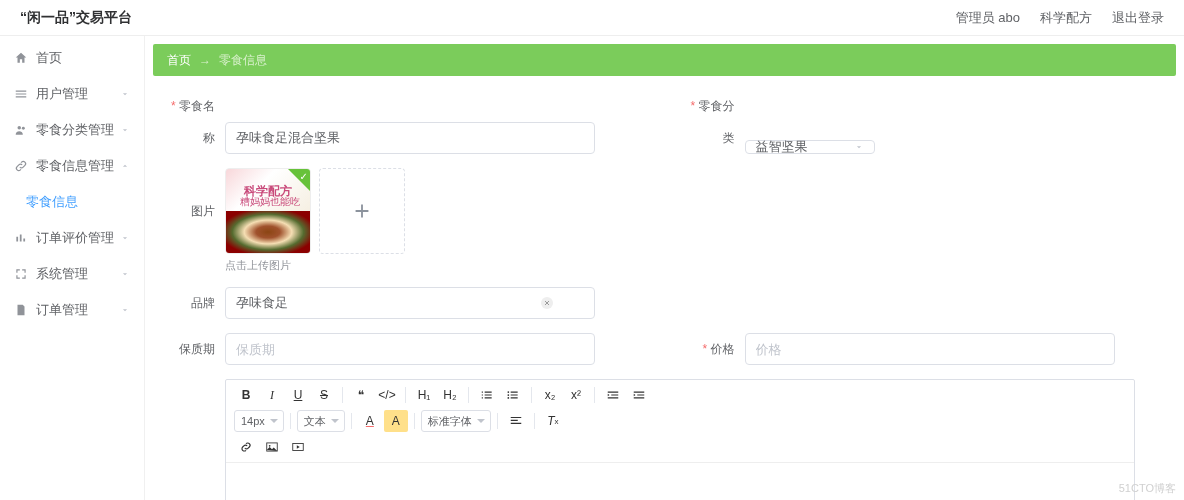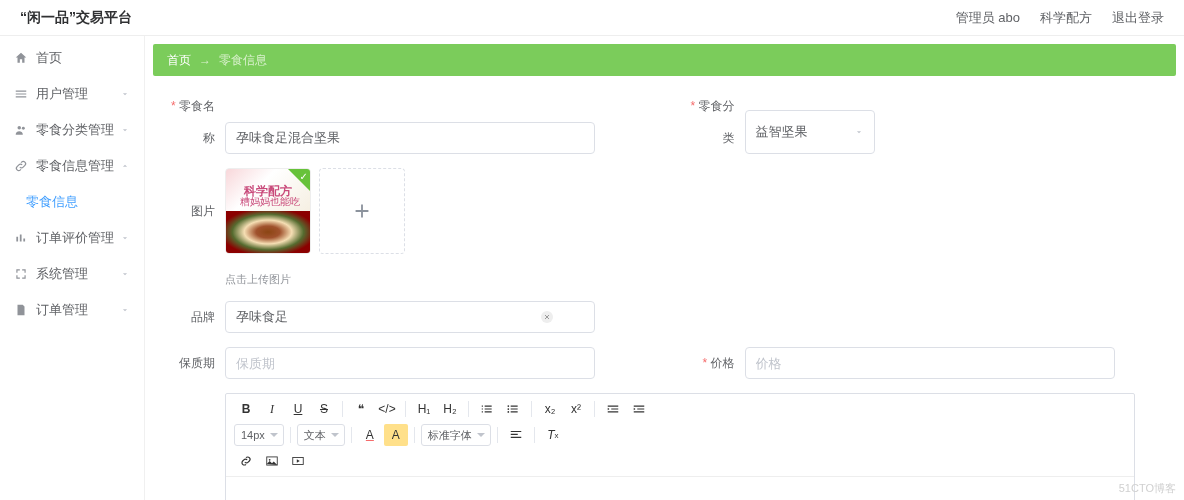--- a/index.html
+++ b/index.html
@@ -23,35 +23,35 @@
 .breadcrumb .cur{color:#d9f0cd}
 .form{padding:0 20px}
 .row{display:flex;gap:60px;margin-bottom:14px}
 .field{display:flex;align-items:flex-end}
 .field.left{flex:0 0 46%}
 .field.right{flex:0 0 46%}
 .flabel{width:60px;text-align:right;padding-right:10px;line-height:32px;color:#606266;font-size:12px;flex-shrink:0}
 .flabel.req::before{content:"* ";color:#f56c6c}
 .input{height:32px;border:1px solid #dcdfe6;border-radius:4px;padding:0 10px;font-size:13px;color:#606266;width:370px}
 .input::placeholder{color:#c0c4cc}
-.select{height:44px;border:1px solid #dcdfe6;border-radius:4px;padding:0 10px;width:130px;display:flex;align-items:center;justify-content:space-between;font-size:13px;color:#606266;cursor:pointer}
+.select{height:14px;border:1px solid #dcdfe6;border-radius:4px;padding:0 10px;width:130px;display:flex;align-items:center;justify-content:space-between;font-size:13px;color:#606266;cursor:pointer}
 .select .chev{width:10px;height:10px;fill:#c0c4cc}
 .input-wrap{position:relative;width:338px}
 .input-wrap .clear{position:absolute;right:8px;top:8px;width:16px;height:16px;fill:#c0c4cc;cursor:pointer}
 .img-area{display:flex;flex-direction:column}
 .img-list{display:flex;gap:8px}
 .thumb{width:86px;height:86px;border-radius:4px;overflow:hidden;position:relative;background:linear-gradient(135deg,#f8d7da 0,#fff 30%,#f0e6d2 100%);border:1px solid #eee}
 .thumb .badge{position:absolute;top:0;right:0;width:0;height:0;border-style:solid;border-width:0 22px 22px 0;border-color:transparent #67c23a transparent transparent}
 .thumb .check{position:absolute;top:2px;right:2px;color:#fff;font-size:10px}
 .thumb .txt1{position:absolute;top:14px;left:18px;font-size:12px;color:#c94b7b;font-weight:700}
 .thumb .txt2{position:absolute;top:26px;left:14px;font-size:10px;color:#c94b7b}
 .thumb .food{position:absolute;bottom:0;left:0;right:0;height:42px;background:radial-gradient(ellipse at center,#8b4513 0,#a0522d 20%,#f5deb3 40%,#556b2f 60%,#8b0000 80%)}
 .upload-box{width:86px;height:86px;border:1px dashed #dcdfe6;border-radius:4px;display:flex;align-items:center;justify-content:center;cursor:pointer}
 .upload-box svg{width:22px;height:22px;fill:#8c939d}
-.hint{font-size:11px;color:#909399;margin-top:18px}
+.hint{font-size:11px;color:#909399;margin-top:4px}
 .editor{border:1px solid #dcdfe6;border-radius:2px;width:910px}
 .toolbar{border-bottom:1px solid #eee;padding:4px 8px;display:flex;flex-wrap:wrap;align-items:center;gap:2px}
 .tb-btn{width:24px;height:22px;display:flex;align-items:center;justify-content:center;cursor:pointer;font-size:12px;color:#333}
 .tb-btn.bold{font-weight:700}
 .tb-btn.italic{font-style:italic;font-family:serif}
 .tb-btn.under{text-decoration:underline}
 .tb-btn.strike{text-decoration:line-through}
 .tb-sep{width:1px;height:16px;background:#e4e7ed;margin:0 4px}
 .tb-sel{height:22px;border:1px solid #dcdfe6;border-radius:3px;padding:0 18px 0 6px;font-size:11px;color:#606266;display:flex;align-items:center;background:#fff;position:relative;cursor:pointer}
 .tb-sel::after{content:"";position:absolute;right:5px;top:8px;border:4px solid transparent;border-top-color:#c0c4cc}

